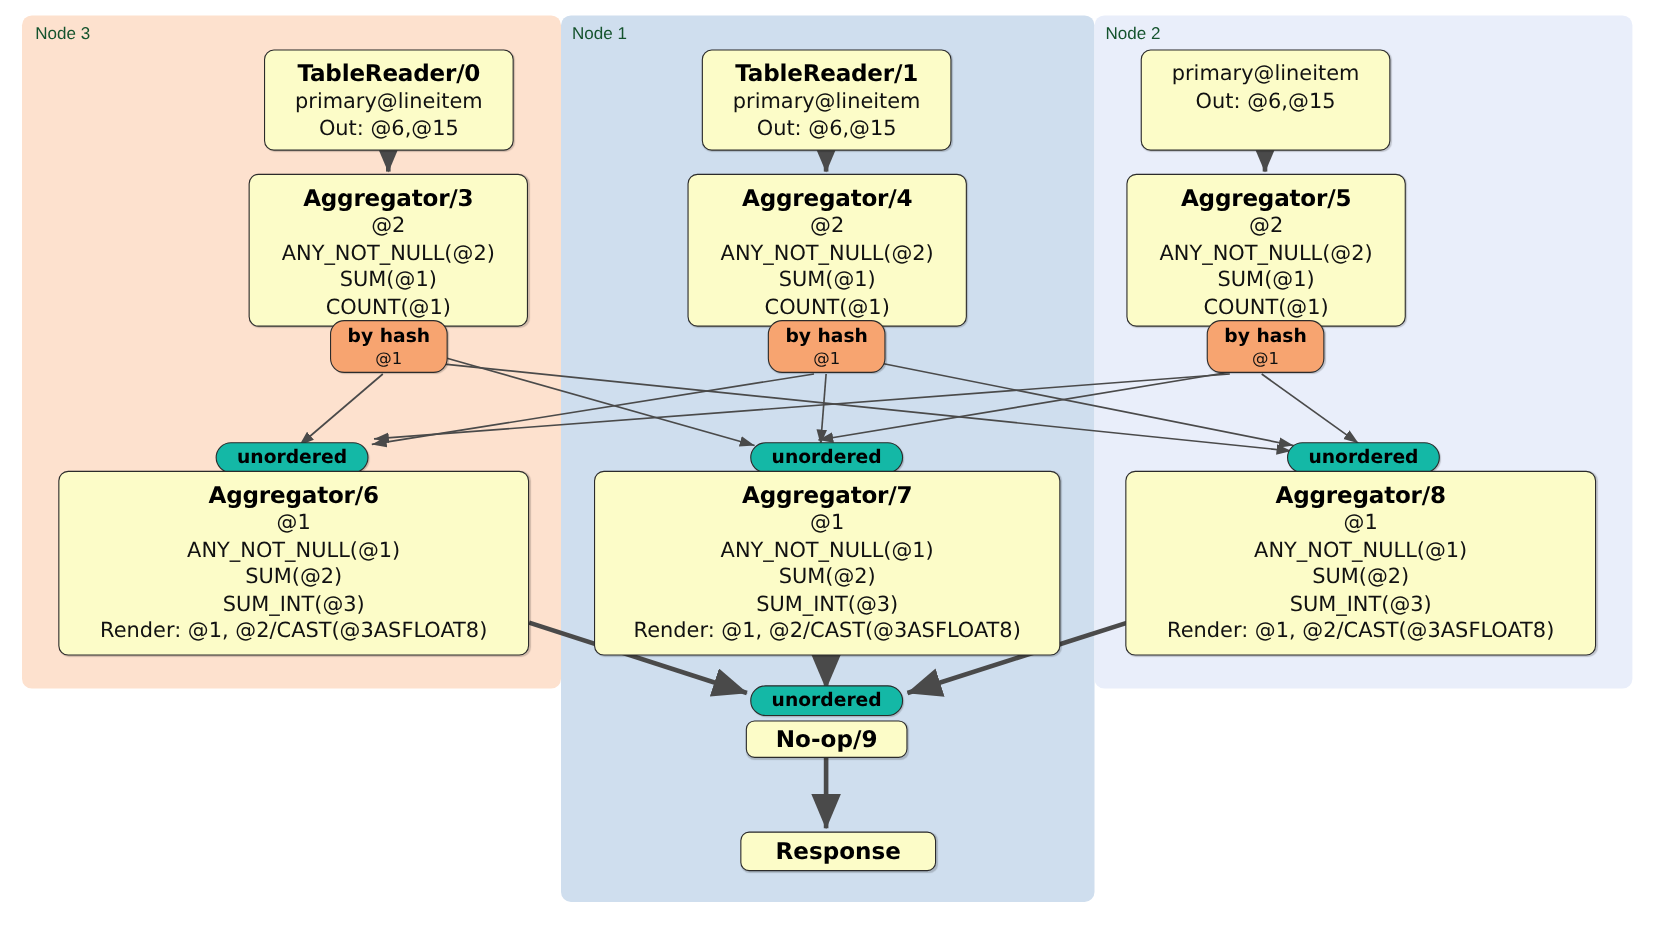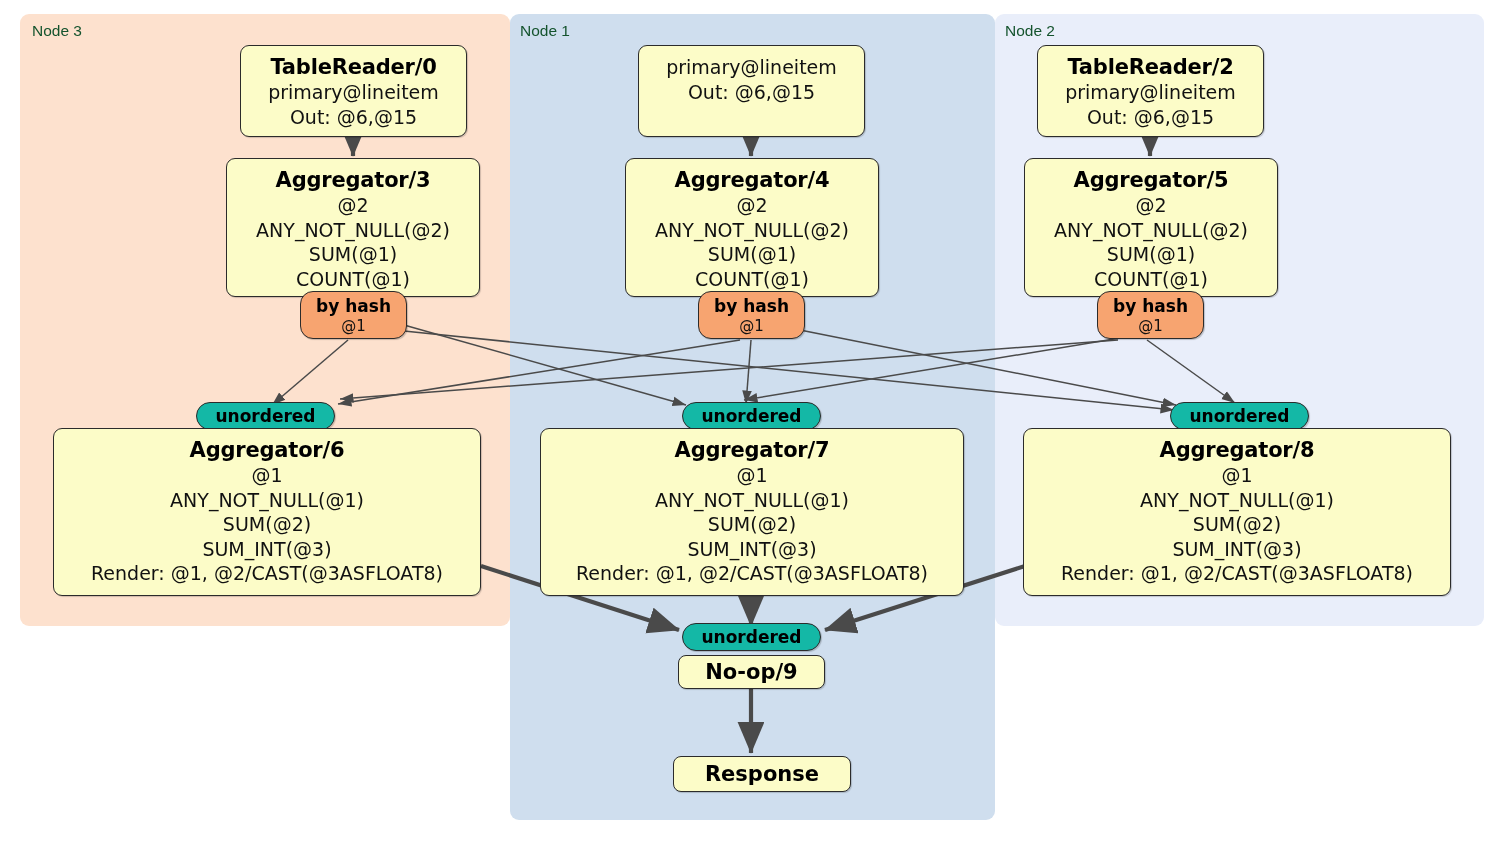--- a/index.html
+++ b/index.html
@@ -154,25 +154,25 @@
       <line x1="751" y1="689" x2="751" y2="753"></line>
     </g>
   </svg>
 
   <div class="box" style="left:240px; top:45px; width:227px; height:92px;">
     <div class="title">TableReader/0</div>
     <div class="line">primary@lineitem</div>
     <div class="line">Out: @6,@15</div>
   </div>
   <div class="box" style="left:638px; top:45px; width:227px; height:92px;">
+    <div class="title">TableReader/1</div>
     <div class="line">primary@lineitem</div>
     <div class="line">Out: @6,@15</div>
   </div>
   <div class="box" style="left:1037px; top:45px; width:227px; height:92px;">
-    <div class="title">TableReader/2</div>
     <div class="line">primary@lineitem</div>
     <div class="line">Out: @6,@15</div>
   </div>
 
   <div class="box" style="left:226px; top:158px; width:254px; height:139px;">
     <div class="title">Aggregator/3</div>
     <div class="line">@2</div>
     <div class="line">ANY_NOT_NULL(@2)</div>
     <div class="line">SUM(@1)</div>
     <div class="line">COUNT(@1)</div>

